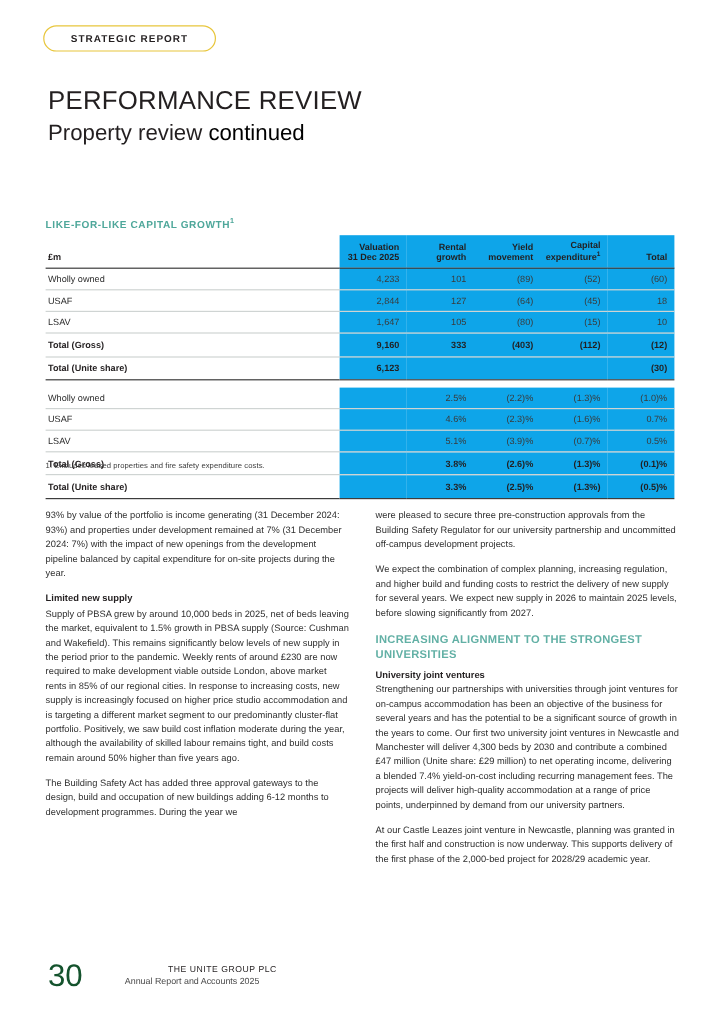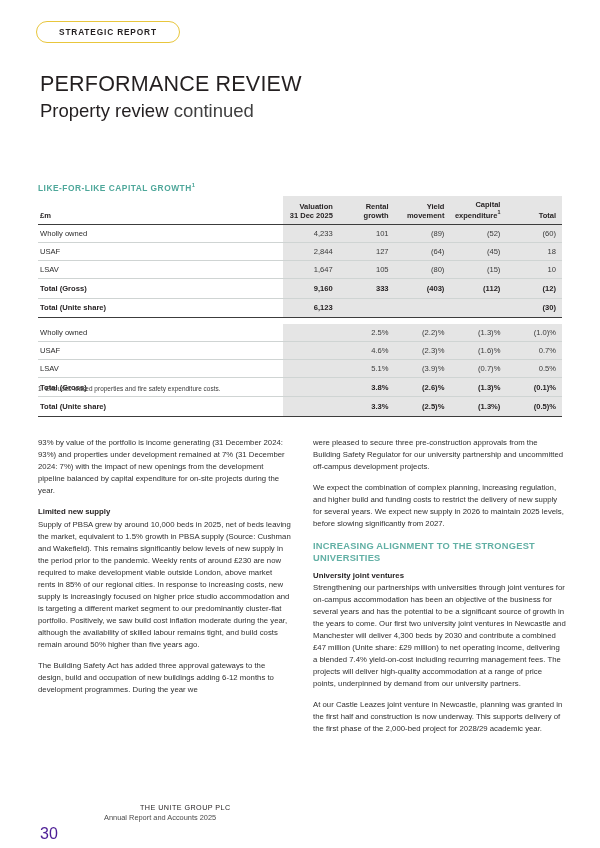--- a/index.html
+++ b/index.html
@@ -57,21 +57,21 @@
     margin: 0;
   }
   .title-sub {
     font-size: 18.5px;
     font-weight: normal;
     color: #231f20;
     line-height: 1.2;
     margin: 4px 0 0 0;
   }
   .title-sub .cont {
-    color: #404040;
+    color: #000000;
   }
 
   
   .section-heading {
     position: absolute;
     left: 38px;
     top: 182px;
     font-size: 8.4px;
     font-weight: bold;
     letter-spacing: 0.5px;
@@ -100,21 +100,21 @@
   table.fin col.c-num   { width: 55.8px; }
   table.fin col.c-num2  { width: 55.8px; }
   table.fin col.c-num3  { width: 55.8px; }
   table.fin col.c-num4  { width: 56px; }
   table.fin col.c-num5  { width: 55.6px; }
 
   table.fin th, table.fin td {
     padding: 0;
     vertical-align: bottom;
   }
-  .tint { background: #e5e5e5; }
+  .tint { background: #0ea5e9; }
 
   tr.hdr th {
     font-size: 7.5px;
     font-weight: bold;
     text-align: right;
     padding: 4px 6px 4px 4px;
     line-height: 1.22;
     border-bottom: 1.3px solid #3c3c3c;
     vertical-align: bottom;
   }
@@ -168,21 +168,21 @@
     top: 385px;
     font-size: 6.4px;
     color: #3a3a3a;
     letter-spacing: 0.05px;
   }
 
   
   .cols {
     position: absolute;
     left: 38px;
-    top: 437px;
+    top: 424px;
     width: 528px;
     display: flex;
     gap: 22px;
     justify-content: space-between;
   }
   .col { width: 253px; }
   .col p {
     margin: 0 0 9px 0;
     font-size: 7.75px;
     line-height: 1.55;
@@ -208,25 +208,24 @@
 
   
   .footer {
     position: absolute;
     left: 40px;
     top: 800px;
     display: flex;
     align-items: flex-start;
   }
   .folio {
-    font-size: 16px;
-    color: #4c1d95;
+    font-size: 26px;
+    color: #14532d;
     line-height: 1;
     width: 64px;
-    margin-top: 26px;
   }
   .foot-text { padding-top: 3px; }
   .foot-l1 {
     font-size: 7.2px;
     font-weight: normal;
     letter-spacing: 0.45px;
     color: #231f20;
     line-height: 1.45;
     margin-left: 36px;
   }

